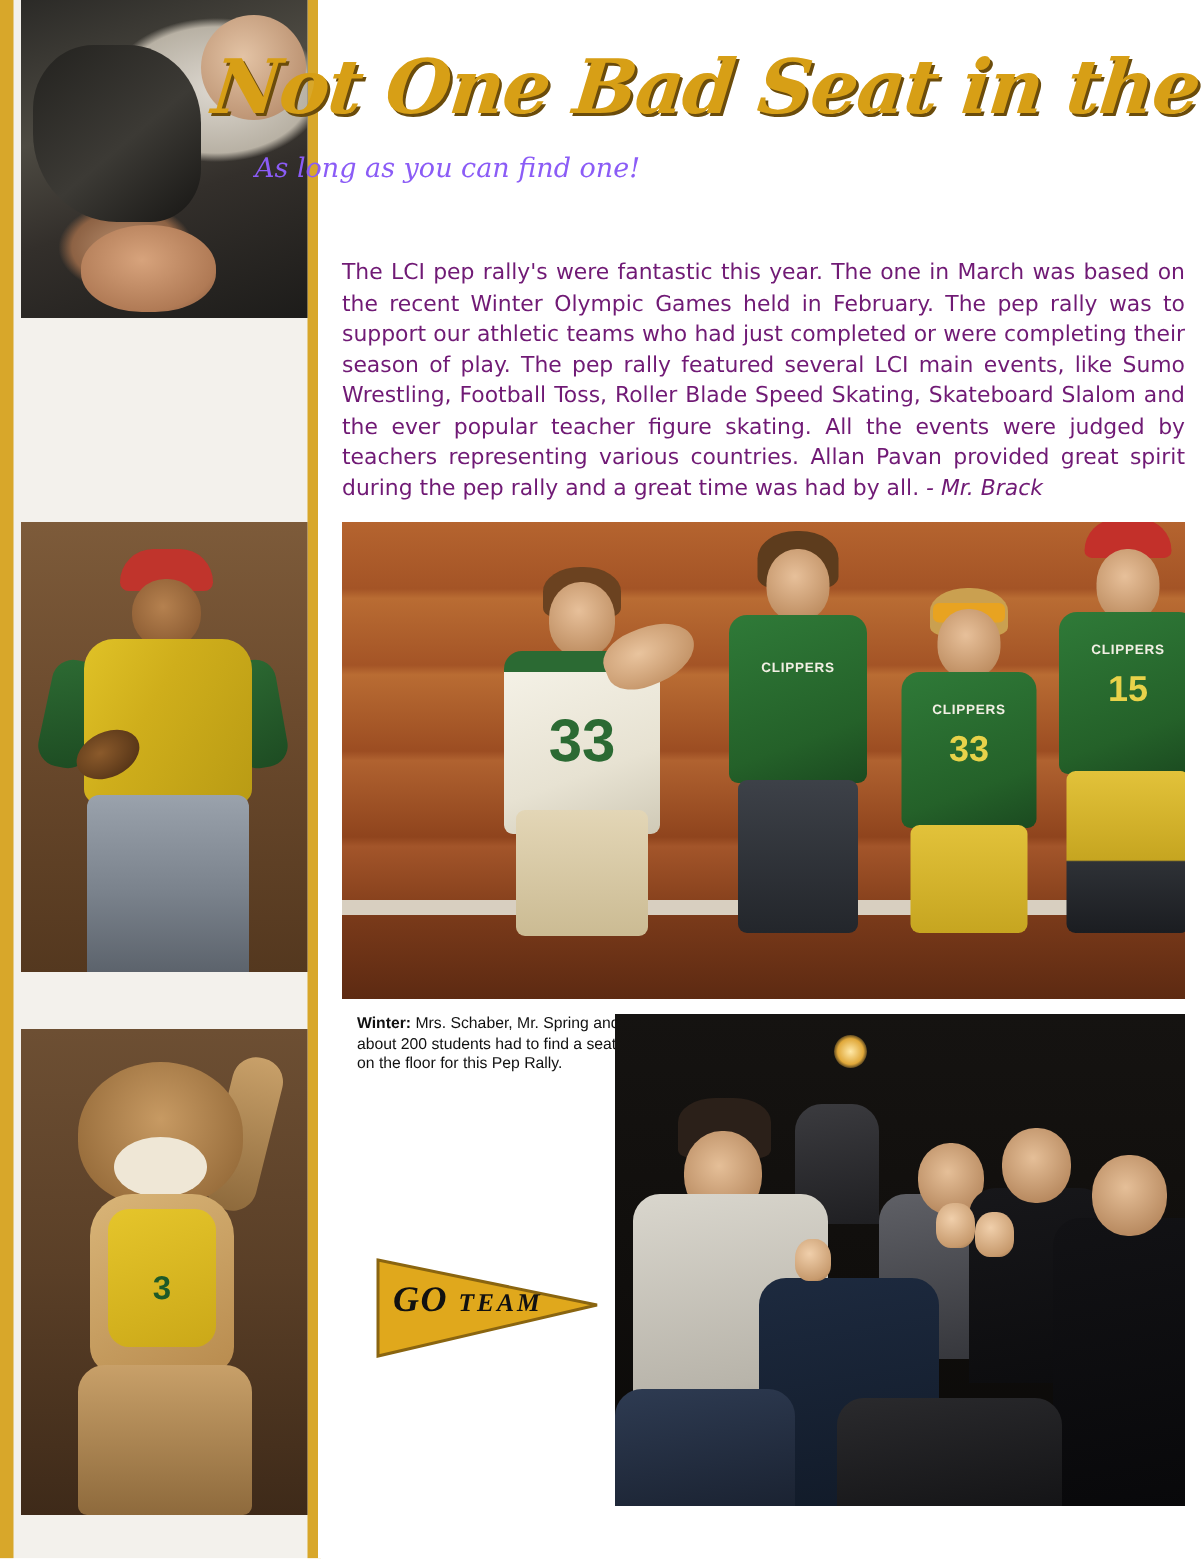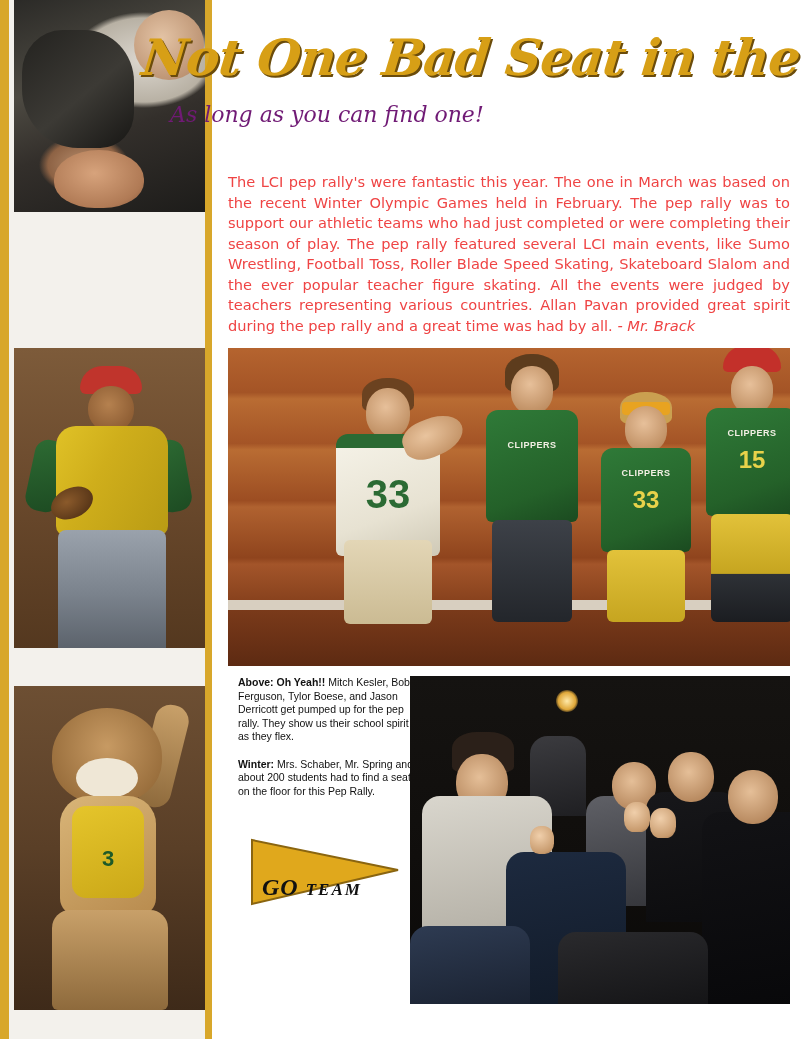--- a/index.html
+++ b/index.html
@@ -173,37 +173,37 @@
     font-weight: bold;
     font-size: 50px;
     letter-spacing: -1px;
     white-space: nowrap;
     text-shadow: 2px 2px 0 #6b4c0b;
     transform: skewX(-6deg);
   }
   .headline .subtitle {
     position: absolute;
     left: 28px; top: 80px;
-    color: #701a75;
+    color: #8b5cf6;
     font-family: "DejaVu Serif", serif;
     font-style: italic;
-    font-size: 22px;
+    font-size: 18px;
     white-space: nowrap;
   }
 
   
   .body-copy {
     position: absolute;
     left: 16px;
     top: 172px;
     width: 562px;
     font-family: "DejaVu Sans", sans-serif;
     font-size: 14.6px;
     line-height: 20.5px;
-    color: #ef4444;
+    color: #701a75;
     text-align: justify;
   }
   .body-copy .byline {
     font-style: italic;
   }
 
   
   #photo-team {
     position: absolute;
     left: 16px; top: 348px; width: 562px; height: 318px;
@@ -354,21 +354,20 @@
   .pennant svg { display: block; }
   .pennant .ptext {
     position: absolute;
     left: 14px; top: 24px;
     font-family: "Liberation Serif", serif;
     font-weight: bold;
     font-style: italic;
     font-size: 24px;
     color: #111;
     letter-spacing: 1px;
-    margin-top: 20px;
   }
 
   
   #photo-crowd {
     position: absolute;
     left: 198px; top: 676px; width: 380px; height: 328px;
     overflow: hidden;
     background: linear-gradient(180deg,#151311 0%,#100e0c 55%,#0a0908 100%);
   }
   #photo-crowd .lamp {
@@ -489,23 +488,20 @@
         <div class="capred"></div>
         <div class="head"></div>
         <div class="torso"></div>
         <div class="jname">CLIPPERS</div>
         <div class="jnum">15</div>
         <div class="legs"></div>
       </div>
     </div>
 
     <div class="captions">
-      <p>
-        <span class="lead">Above: Oh Yeah!!</span><span> Mitch Kesler, Bob Ferguson, Tylor Boese, and Jason Derricott get pumped up for the pep rally. They show us their school spirit as they flex.</span>
-      </p>
       <p>
         <span class="lead">Winter:</span><span> Mrs. Schaber, Mr. Spring and about 200 students had to find a seat on the floor for this Pep Rally.</span>
       </p>
     </div>
 
     <div class="pennant">
       <svg width="158" height="86" viewBox="0 0 158 86">
         <polygon points="4,10 150,40 4,74" fill="#e0a81c" stroke="#8a6510" stroke-width="2"></polygon>
       </svg>
       <div class="ptext">

